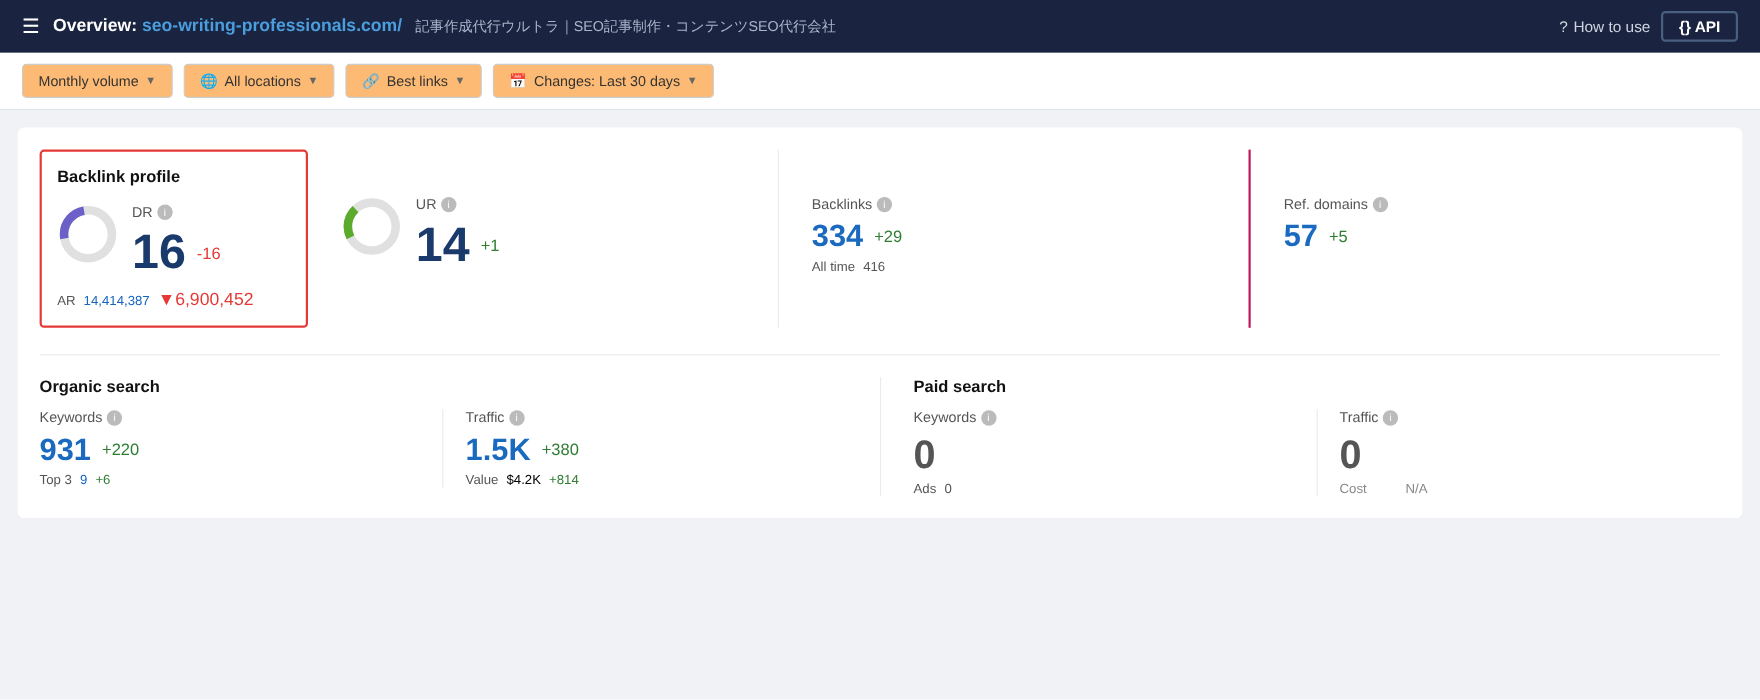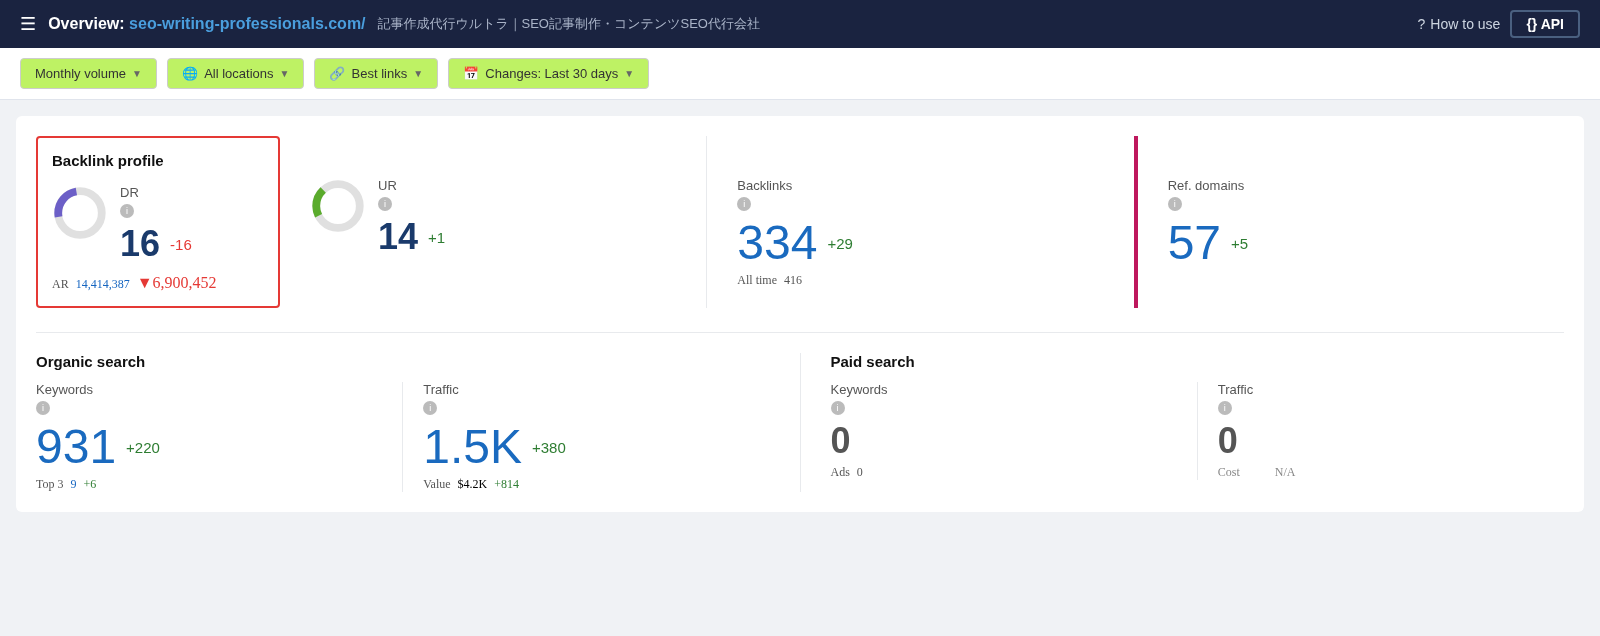--- a/index.html
+++ b/index.html
@@ -48,21 +48,21 @@
       background: #fff;
       padding: 10px 20px;
       display: flex;
       gap: 10px;
       border-bottom: 1px solid #e0e4ec;
     }
     .toolbar-btn {
       border: 1px solid #ccc;
       border-radius: 4px;
       padding: 7px 14px;
-      background: #bef264;
+      background: #fdba74;
       cursor: pointer;
       font-size: 13px;
       display: flex;
       align-items: center;
       gap: 6px;
       color: #333;
     }
     .dropdown-arrow { font-size: 10px; color: #666; }
 
     
@@ -84,26 +84,25 @@
     
     .section-title {
       font-weight: bold;
       font-size: 15px;
       margin-bottom: 16px;
       color: #111;
     }
 
     .metric-header {
       display: flex;
-      align-items: flex-start;
+      align-items: flex-end;
       gap: 4px;
       font-size: 13px;
       color: #555;
       margin-bottom: 8px;
-      flex-direction: column;
     }
     .info-icon {
       width: 14px; height: 14px;
       background: #bbb;
       border-radius: 50%;
       display: inline-flex;
       align-items: center;
       justify-content: center;
       font-size: 9px;
       color: #fff;
@@ -111,41 +110,40 @@
     }
 
     .metric-main {
       display: flex;
       align-items: center;
       gap: 10px;
       margin-bottom: 6px;
     }
 
     .metric-value-big {
-      font-size: 36px;
+      font-size: 44px;
       font-weight: bold;
       color: #1a3a6b;
       line-height: 1;
     }
 
     .metric-change-neg { color: #e53935; font-size: 15px; font-weight: 500; }
     .metric-change-pos { color: #2e7d32; font-size: 15px; font-weight: 500; }
 
     .metric-sub {
       font-size: 12px;
       color: #555;
-      font-family: Liberation Serif, serif;
     }
     .metric-sub .ar-label { color: #555; }
     .metric-sub .ar-value { color: #1565c0; }
     .metric-sub .ar-change { color: #e53935; font-size: 16px; }
 
     .metric-value-blue {
-      font-size: 48px;
-      font-weight: normal;
+      font-size: 28px;
+      font-weight: bold;
       color: #1a6abf;
       line-height: 1;
     }
 
     
     .donut-wrapper {
       display: flex;
       align-items: flex-start;
       gap: 12px;
     }
@@ -298,21 +296,21 @@
               <span class="info-icon">i</span>
             </div>
             <div class="metric-main">
               <span class="metric-value-big">14</span>
               <span class="metric-change-pos">+1</span>
             </div>
           </div>
         </div>
       </div>
 
-      <div style="flex:1; padding: 0 30px; border-right: 4px solid #be185d;">
+      <div style="flex:1; padding: 0 30px; border-right: 2px solid #be185d;">
         <div style="height:42px;"></div>
         <div class="metric-header">
           <span>Backlinks</span>
           <span class="info-icon">i</span>
         </div>
         <div class="metric-main">
           <span class="metric-value-blue">334</span>
           <span class="metric-change-pos">+29</span>
         </div>
         <div class="metric-sub">

